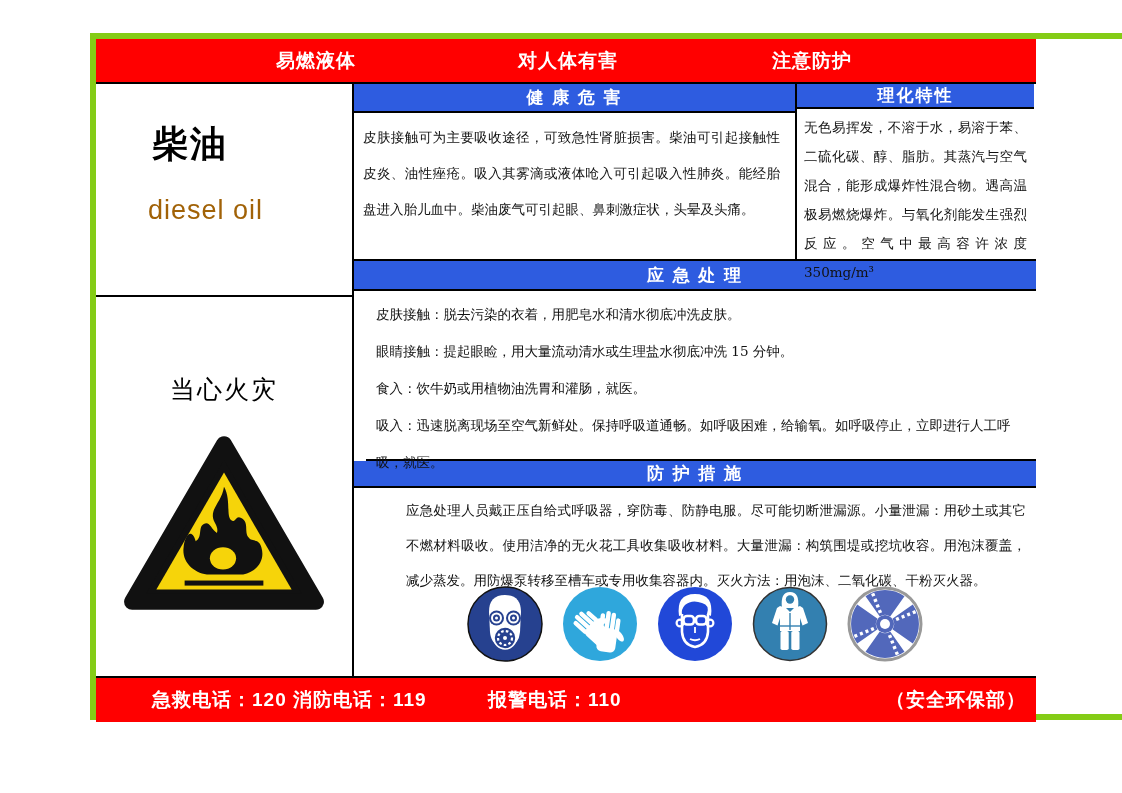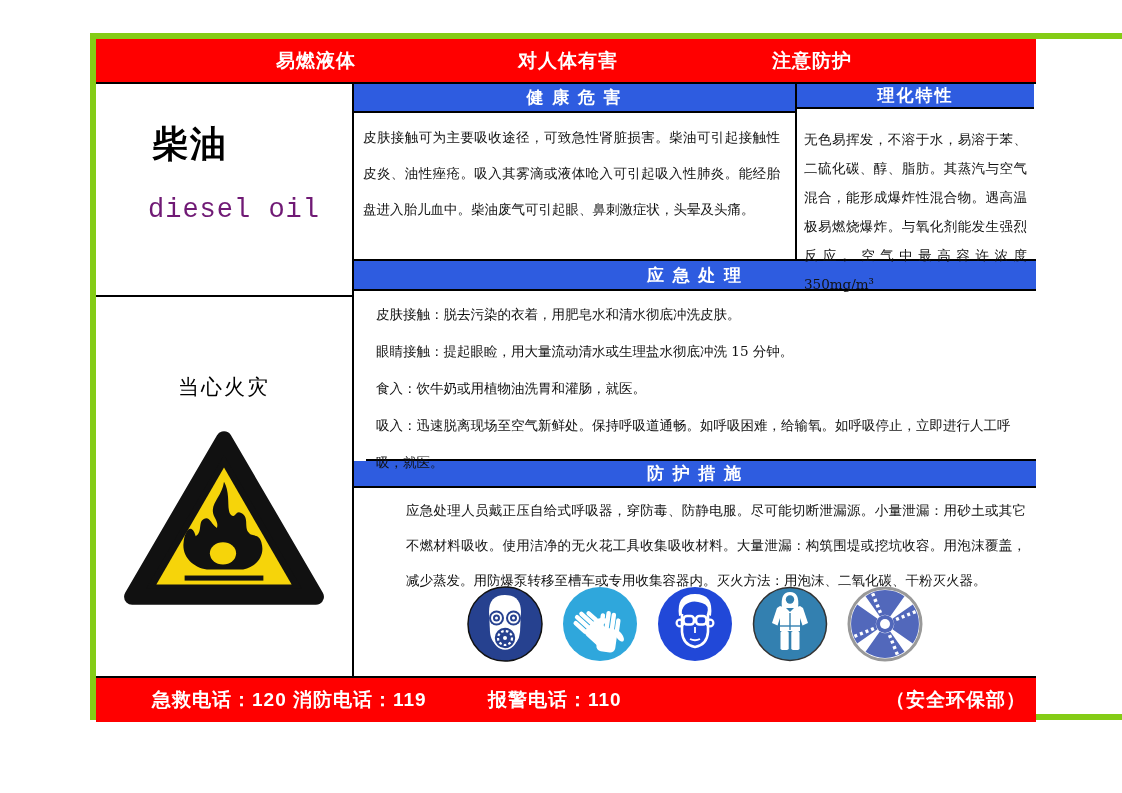--- a/index.html
+++ b/index.html
@@ -10,34 +10,34 @@
   
   .banner { position:absolute; left:0; width:940px; background:#ff0000; color:#fff; font-weight:bold; overflow:hidden; }
   .banner-top { top:0; height:45px; border-bottom:2px solid #000; }
   .banner-bottom { top:637px; height:46px; border-top:2px solid #000; }
   .banner span { position:absolute; top:50%; transform:translateY(-50%); font-size:19px; letter-spacing:1px; white-space:nowrap; }
 
   
   .left-col { position:absolute; left:0; top:45px; width:258px; height:592px; border-right:2px solid #000; background:#fff; }
   .name-cell { height:177px; border-bottom:2px solid #000; }
   .name-cn { font-size:36px; font-weight:bold; color:#000; margin:36px 0 0 56px; letter-spacing:2px; }
-  .name-en { font-family:Liberation Mono, monospace; font-size:27px; color:#701a75; margin:26px 0 0 52px; letter-spacing:1px; }
+  .name-en { font-family:Liberation Sans, sans-serif; font-size:27px; color:#a16207; margin:26px 0 0 52px; letter-spacing:1px; }
   .fire-cell { height:413px; text-align:center; }
-  .fire-label { font-size:21px; color:#000; margin-top:76px; letter-spacing:2px; }
+  .fire-label { font-size:25px; color:#000; margin-top:76px; letter-spacing:2px; }
   .fire-sign { margin-top:22px; }
 
   .right-col { position:absolute; left:258px; top:45px; width:682px; height:592px; }
   .sec-header { background:#2e5ce0; color:#fff; font-weight:bold; font-size:17px; text-align:center; letter-spacing:2px; border-bottom:2px solid #000; display:flex; align-items:center; justify-content:center; }
   .row1 { display:flex; height:177px; border-bottom:2px solid #000; }
   .col-health { width:443px; border-right:2px solid #000; display:flex; flex-direction:column; }
   .col-phys { width:237px; display:flex; flex-direction:column; }
   .row1 .sec-header { height:29px; }
   .body-text { font-family:"DejaVu Serif", serif; font-size:13.5px; color:#111; }
   .health-body { padding:6px 15px 0 9px; line-height:36px; text-align:justify; }
-  .phys-body { padding:16px 7px 0 7px; line-height:29px; text-align:justify; }
+  .phys-body { padding:4px 7px 0 7px; line-height:29px; text-align:justify; }
 
   .emerg-header { height:30px; }
   .emerg-body { height:170px; border-bottom:2px solid #000; padding:5px 10px 12px 10px;margin-left:12px; }
   .emerg-body p { line-height:37px; }
 
   .prot-header { height:27px; }
   .prot-body { padding:5px 10px 0 10px; line-height:35px; text-align:justify;margin-left:42px; }
 
   .ppe-row { position:absolute; left:0; top:500px; width:682px; display:flex; justify-content:center; gap:15px; }
   .ppe-icon { width:80px; height:80px; }

